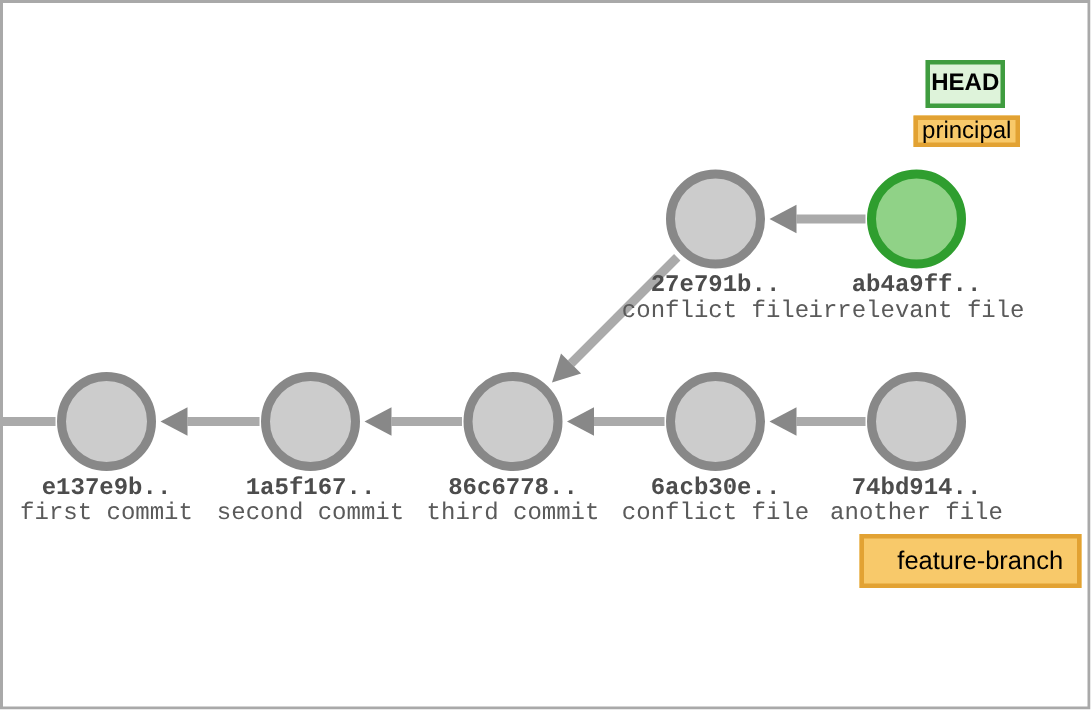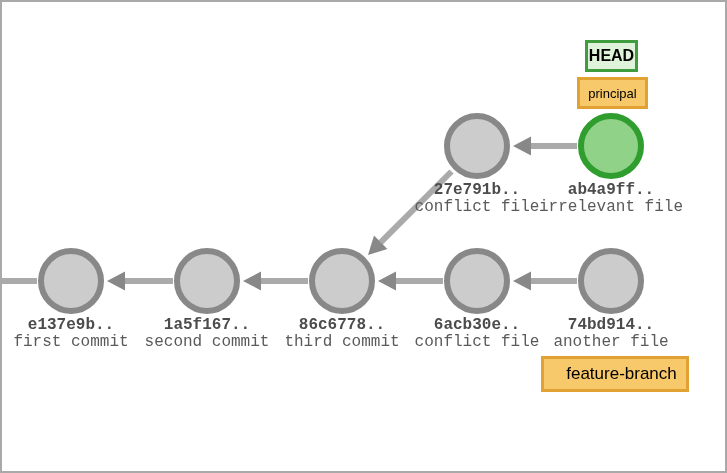--- a/index.html
+++ b/index.html
@@ -25,30 +25,31 @@
     font-family:"Liberation Mono", monospace;
     font-size:16px;fill:#5a5a5a;
     text-anchor:middle;
   }
   .ref-badge{
     position:absolute;
     box-sizing:border-box;
     display:flex;align-items:center;justify-content:center;
     color:#000;
     text-align:center;
+    margin-left:32px;
   }
   .ref-badge.head-badge{
     left:585px;top:40px;width:53px;height:32px;
     background:#def3da;border:3px solid #3f9c3f;
     font-size:16px;font-weight:bold;
   }
   .ref-badge.principal-badge{
-    left:577px;top:77px;width:71px;height:32px;
+    left:577px;top:77px;width:71px;height:21px;
     background:#f8c96a;border:3px solid #e2a233;
-    font-size:13px;
+    font-size:16px;
   }
   .ref-badge.feature-badge{
     left:541px;top:356px;width:148px;height:36px;
     background:#f8c96a;border:3px solid #e2a233;
     font-size:17px;
     padding-left:13px;
   }
 </style>
 </head>
 <body>

